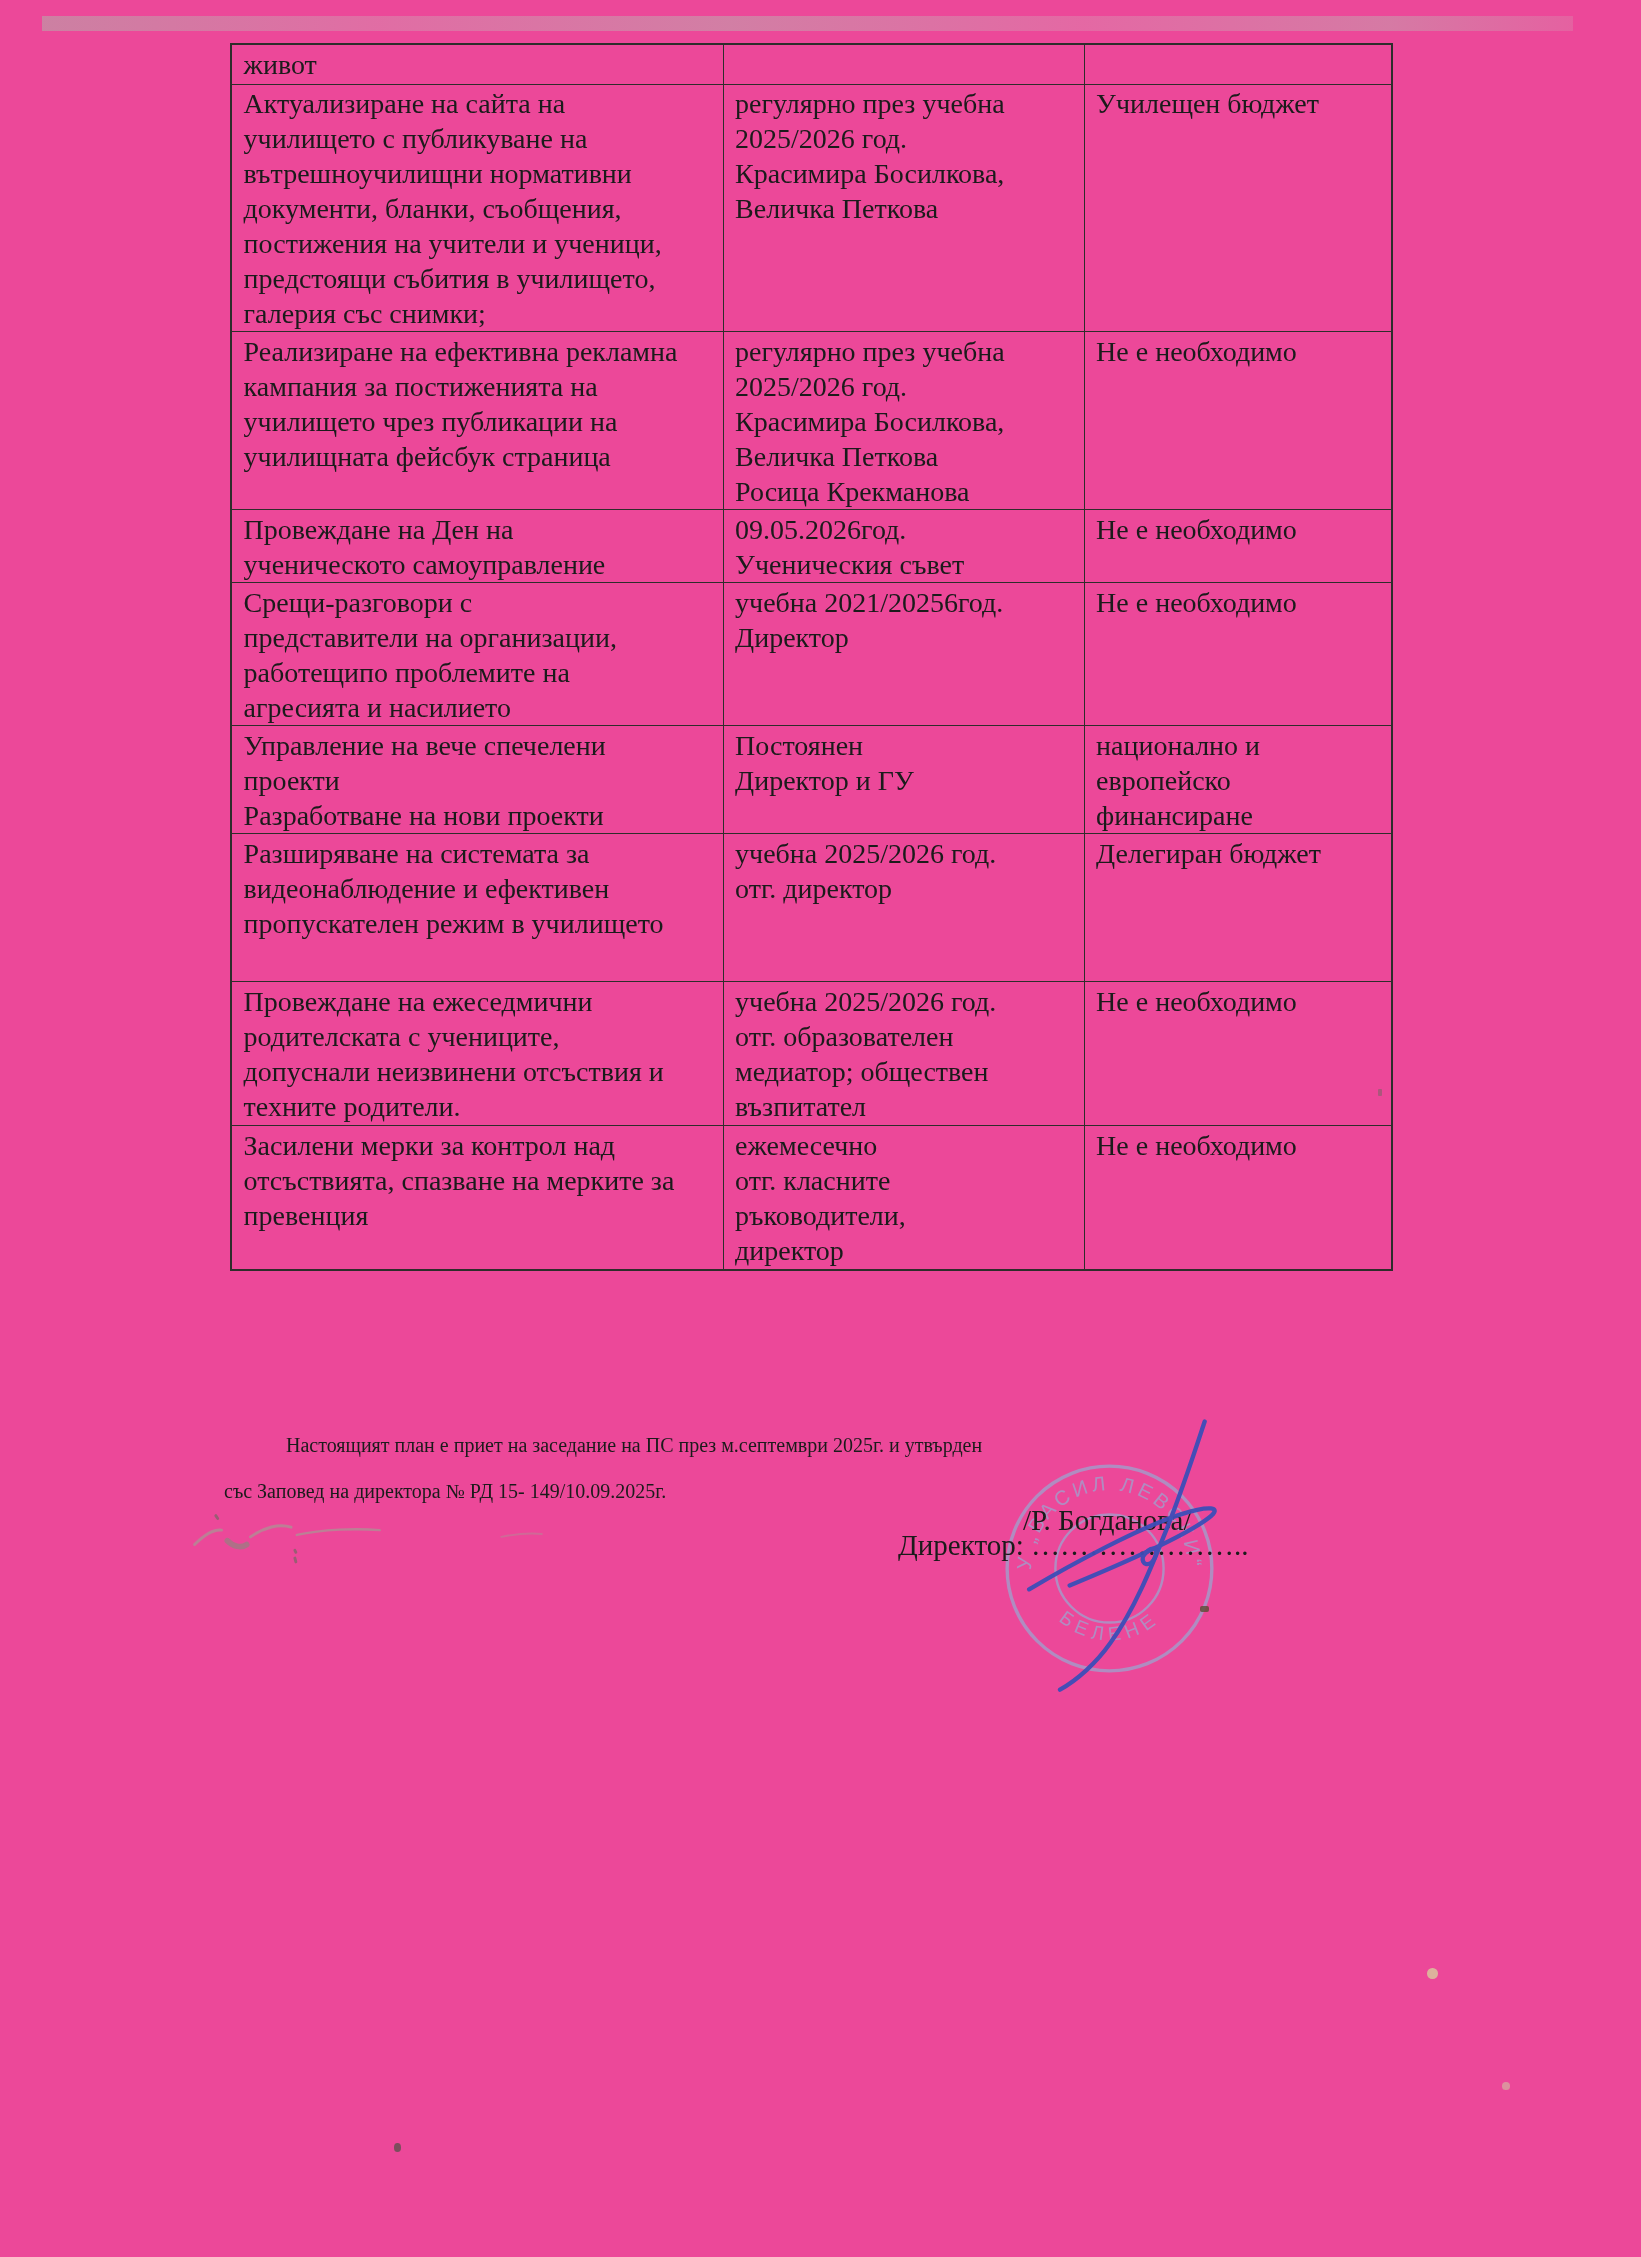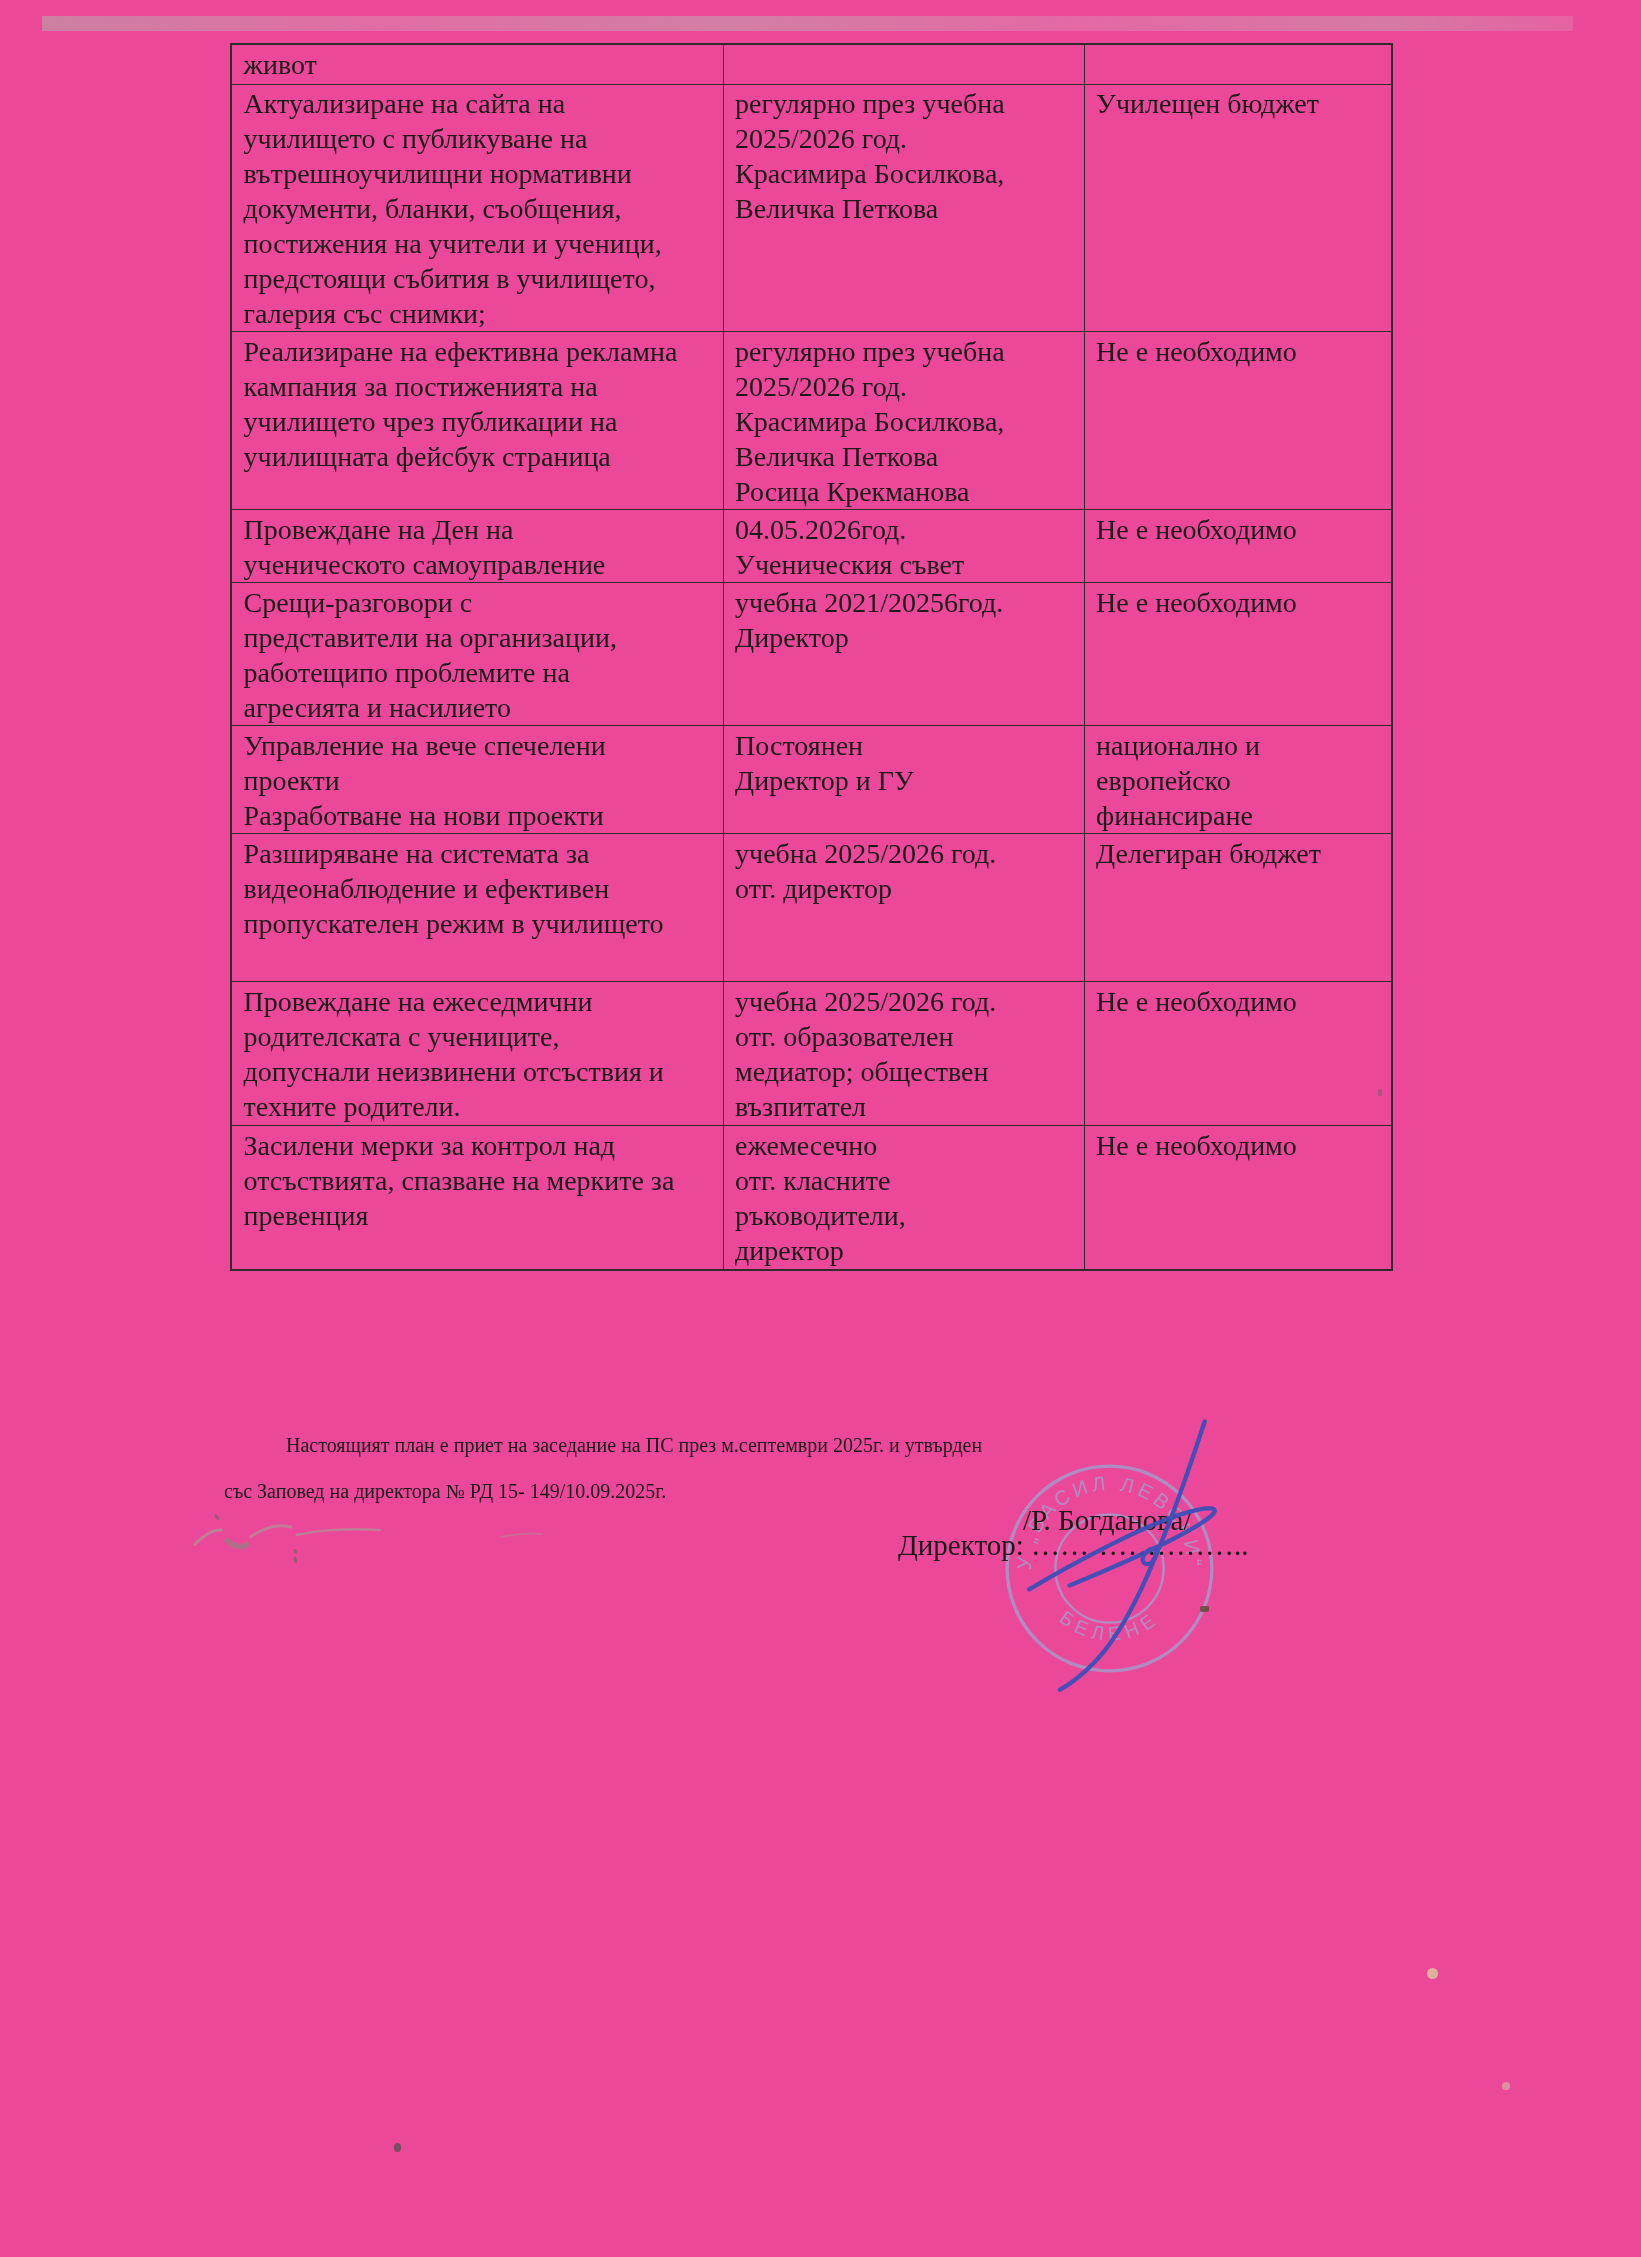--- a/index.html
+++ b/index.html
@@ -88,21 +88,21 @@
         <td>регулярно през учебна
 2025/2026 год.
 Красимира Босилкова,
 Величка Петкова
 Росица Крекманова</td>
         <td>Не е необходимо</td>
       </tr>
       <tr style="height:65px">
         <td>Провеждане на Ден на
 ученическото самоуправление</td>
-        <td>04.05.2026год.
+        <td>09.05.2026год.
 Ученическия съвет</td>
         <td>Не е необходимо</td>
       </tr>
       <tr style="height:143px">
         <td>Срещи-разговори с
 представители на организации,
 работещипо проблемите на
 агресията и насилието</td>
         <td>учебна 2021/20256год.
 Директор</td>

